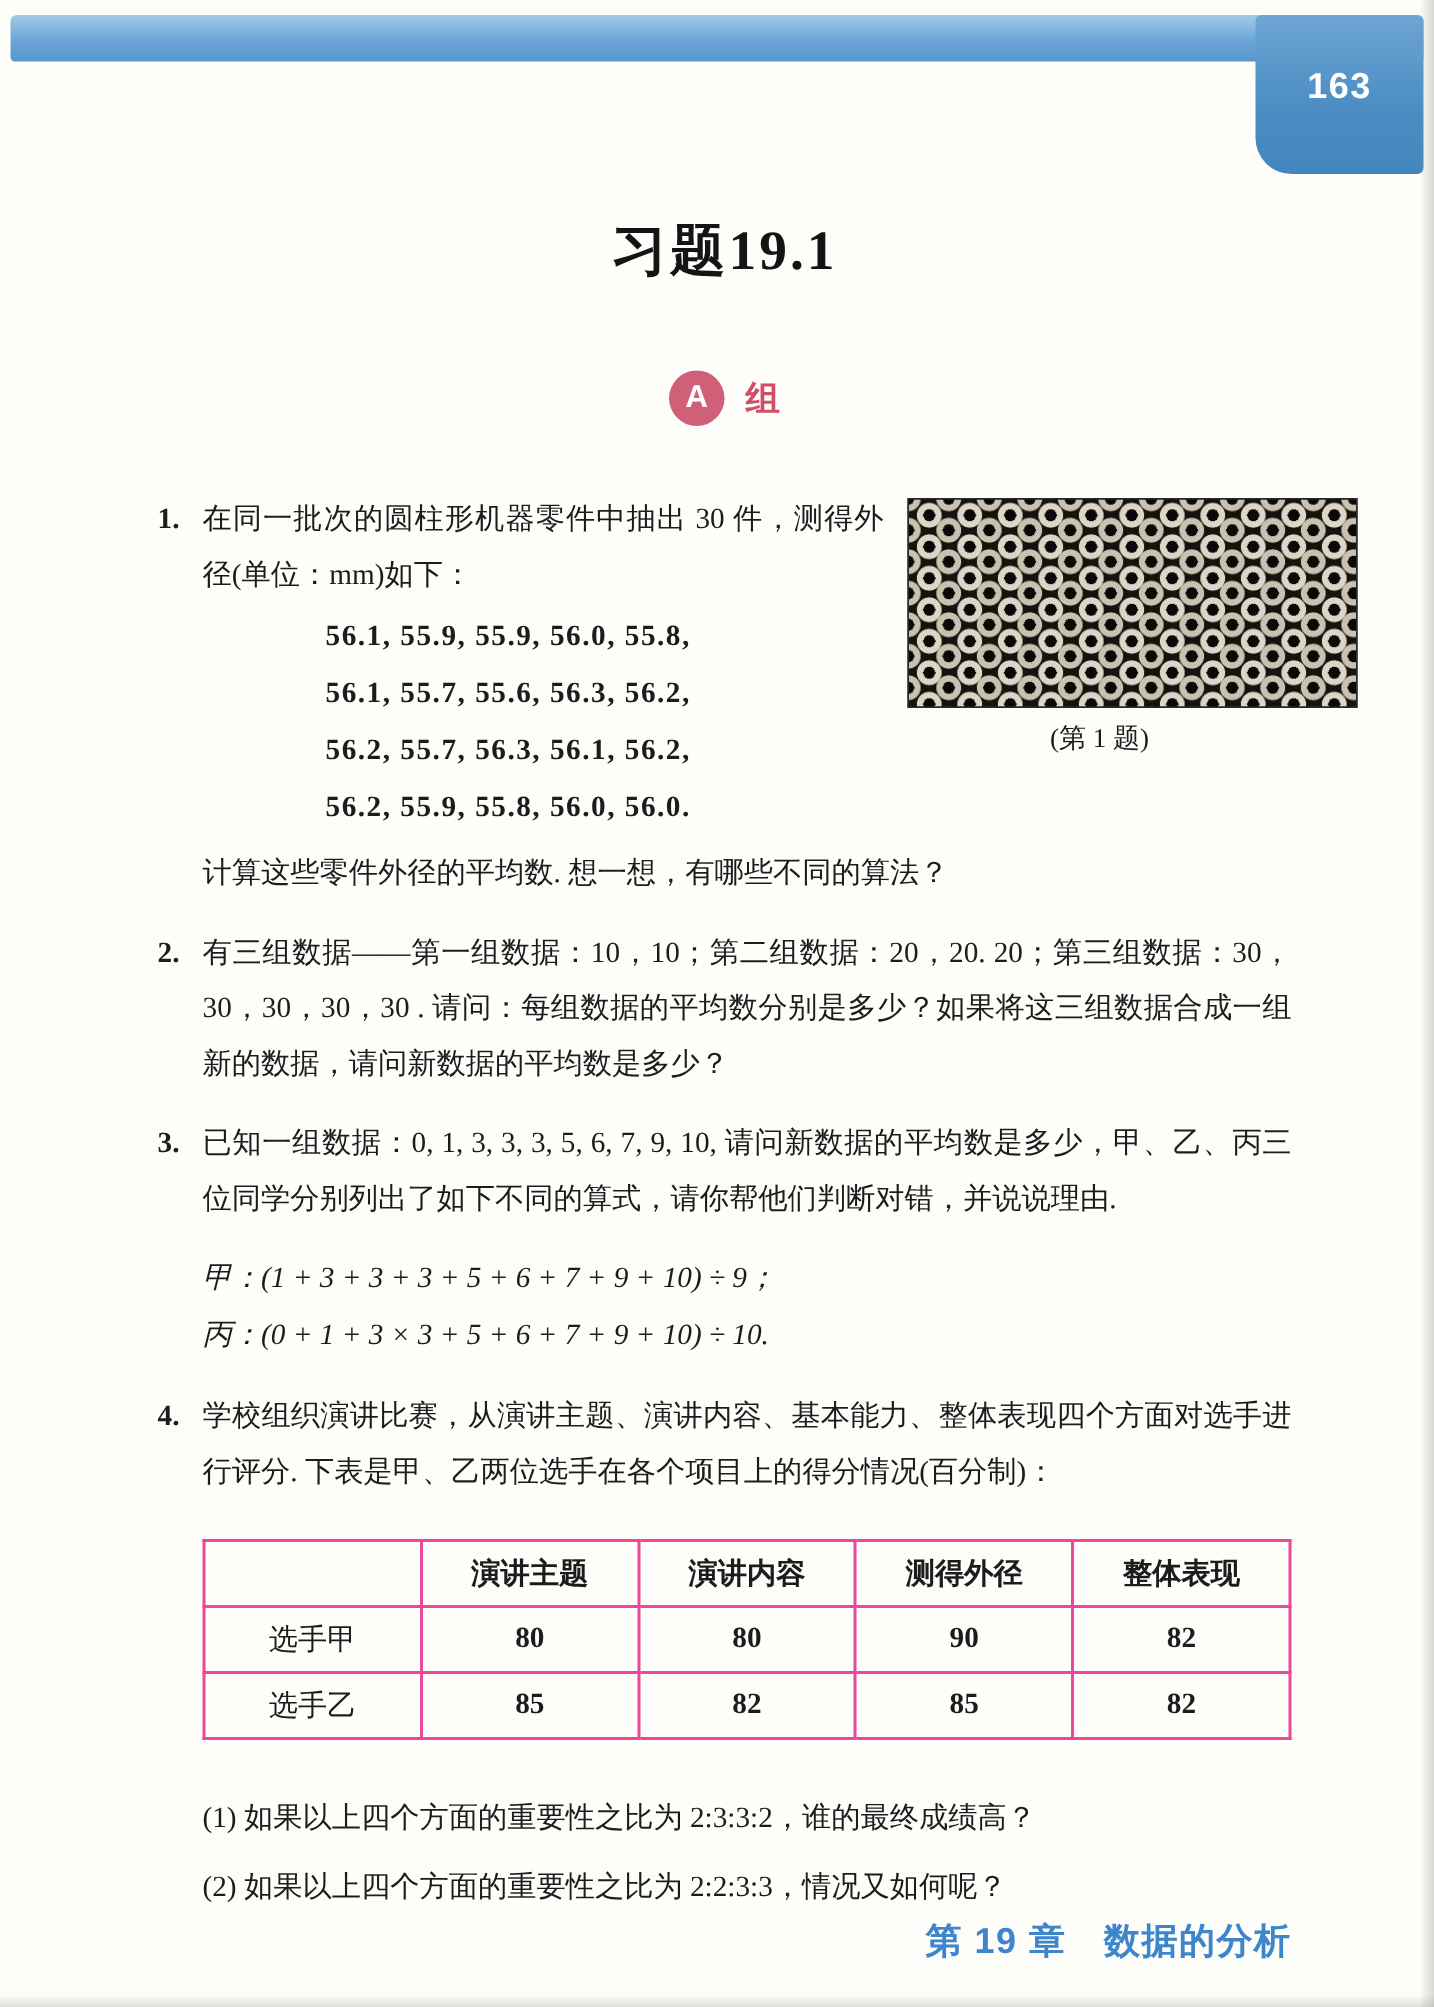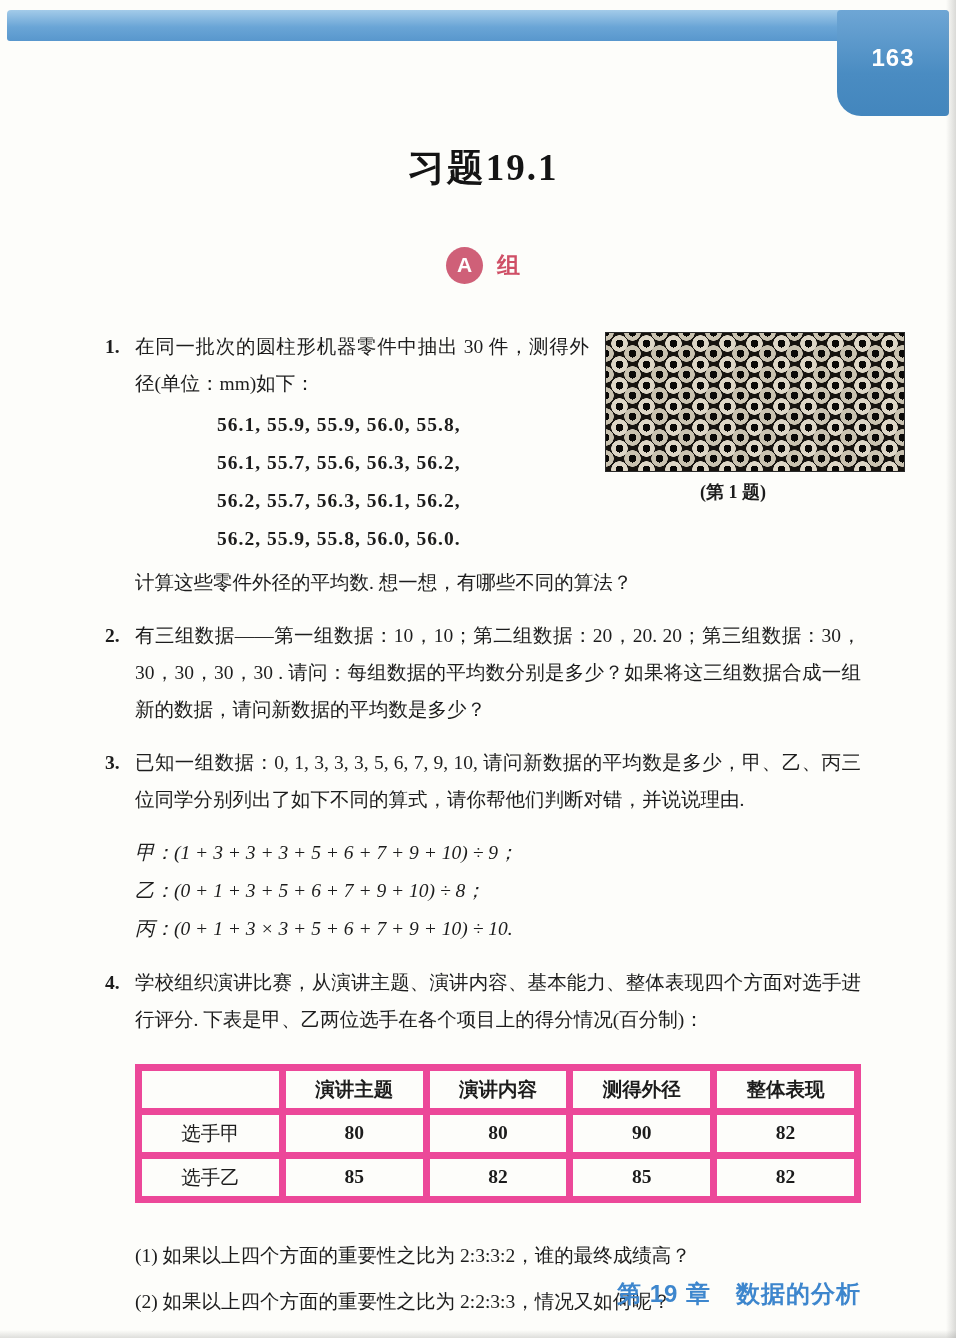--- a/index.html
+++ b/index.html
@@ -67,21 +67,21 @@
     font-family:"Liberation Sans", sans-serif;
   }
 
   .problem { display:flex; margin-bottom: 16px; }
   .pnum { width:30px; flex:0 0 30px; font-weight:bold; font-size:19.5px; line-height:37px; }
   .pbody { flex:1; min-width:0; }
   .ptext { margin:0; font-size:19.5px; line-height:37px; text-align: justify; }
   .clear { clear: both; }
 
   
-  .photo-block { float:right; width:256px; margin:4px 0 6px 16px;font-weight:bold; }
+  .photo-block { float:right; width:256px; margin:4px 0 6px 16px; }
   .photo {
     width:300px; height:140px;
     background-color:#16130f;
     background-image:
       radial-gradient(circle at 50% 50%, #0a0907 0 4px, #ddd6c6 4px 8px, rgba(0,0,0,0) 8.5px),
       radial-gradient(circle at 50% 50%, #0a0907 0 4px, #c9c2b0 4px 8px, rgba(0,0,0,0) 8.5px);
     background-size: 27px 21px, 27px 21px;
     background-position: 0 0, 13px 10px;
     border: 1px solid #2a2a2a;
   }
@@ -94,21 +94,21 @@
   .formula { font-size:19.5px; line-height:38px; }
 
   
   .score-table {
     border-collapse: collapse;
     width: 100%;
     margin: 26px 0 34px 0;
     font-size: 19.5px;
   }
   .score-table th, .score-table td {
-    border: 7px solid #ec4899;
+    border: 2px solid #ec4899;
     height: 44px;
     text-align: center;
     vertical-align: middle;
     padding: 0 4px;
   }
   .score-table th { font-weight: bold; }
   .score-table td.val { font-weight: bold; margin-top: 28px; }
   .score-table td.rlabel { font-weight: normal; }
   .score-table col { width: 20%; }
 
@@ -164,21 +164,20 @@
         <p class="ptext">有三组数据——第一组数据：10，10；第二组数据：20，20. 20；第三组数据：30，30，30，30，30 . 请问：每组数据的平均数分别是多少？如果将这三组数据合成一组新的数据，请问新数据的平均数是多少？</p>
       </div>
     </div>
 
     <div class="problem">
       <div class="pnum">3.</div>
       <div class="pbody">
         <p class="ptext">已知一组数据：0, 1, 3, 3, 3, 5, 6, 7, 9, 10, 请问新数据的平均数是多少，甲、乙、丙三位同学分别列出了如下不同的算式，请你帮他们判断对错，并说说理由.</p>
         <div class="formulas">
           <div class="formula">甲：(1 + 3 + 3 + 3 + 5 + 6 + 7 + 9 + 10) ÷ 9；</div>
-          <div class="formula">乙：(0 + 1 + 3 + 5 + 6 + 7 + 9 + 10) ÷ 8；</div>
           <div class="formula">丙：(0 + 1 + 3 × 3 + 5 + 6 + 7 + 9 + 10) ÷ 10.</div>
         </div>
       </div>
     </div>
 
     <div class="problem">
       <div class="pnum">4.</div>
       <div class="pbody">
         <p class="ptext">学校组织演讲比赛，从演讲主题、演讲内容、基本能力、整体表现四个方面对选手进行评分. 下表是甲、乙两位选手在各个项目上的得分情况(百分制)：</p>
 

